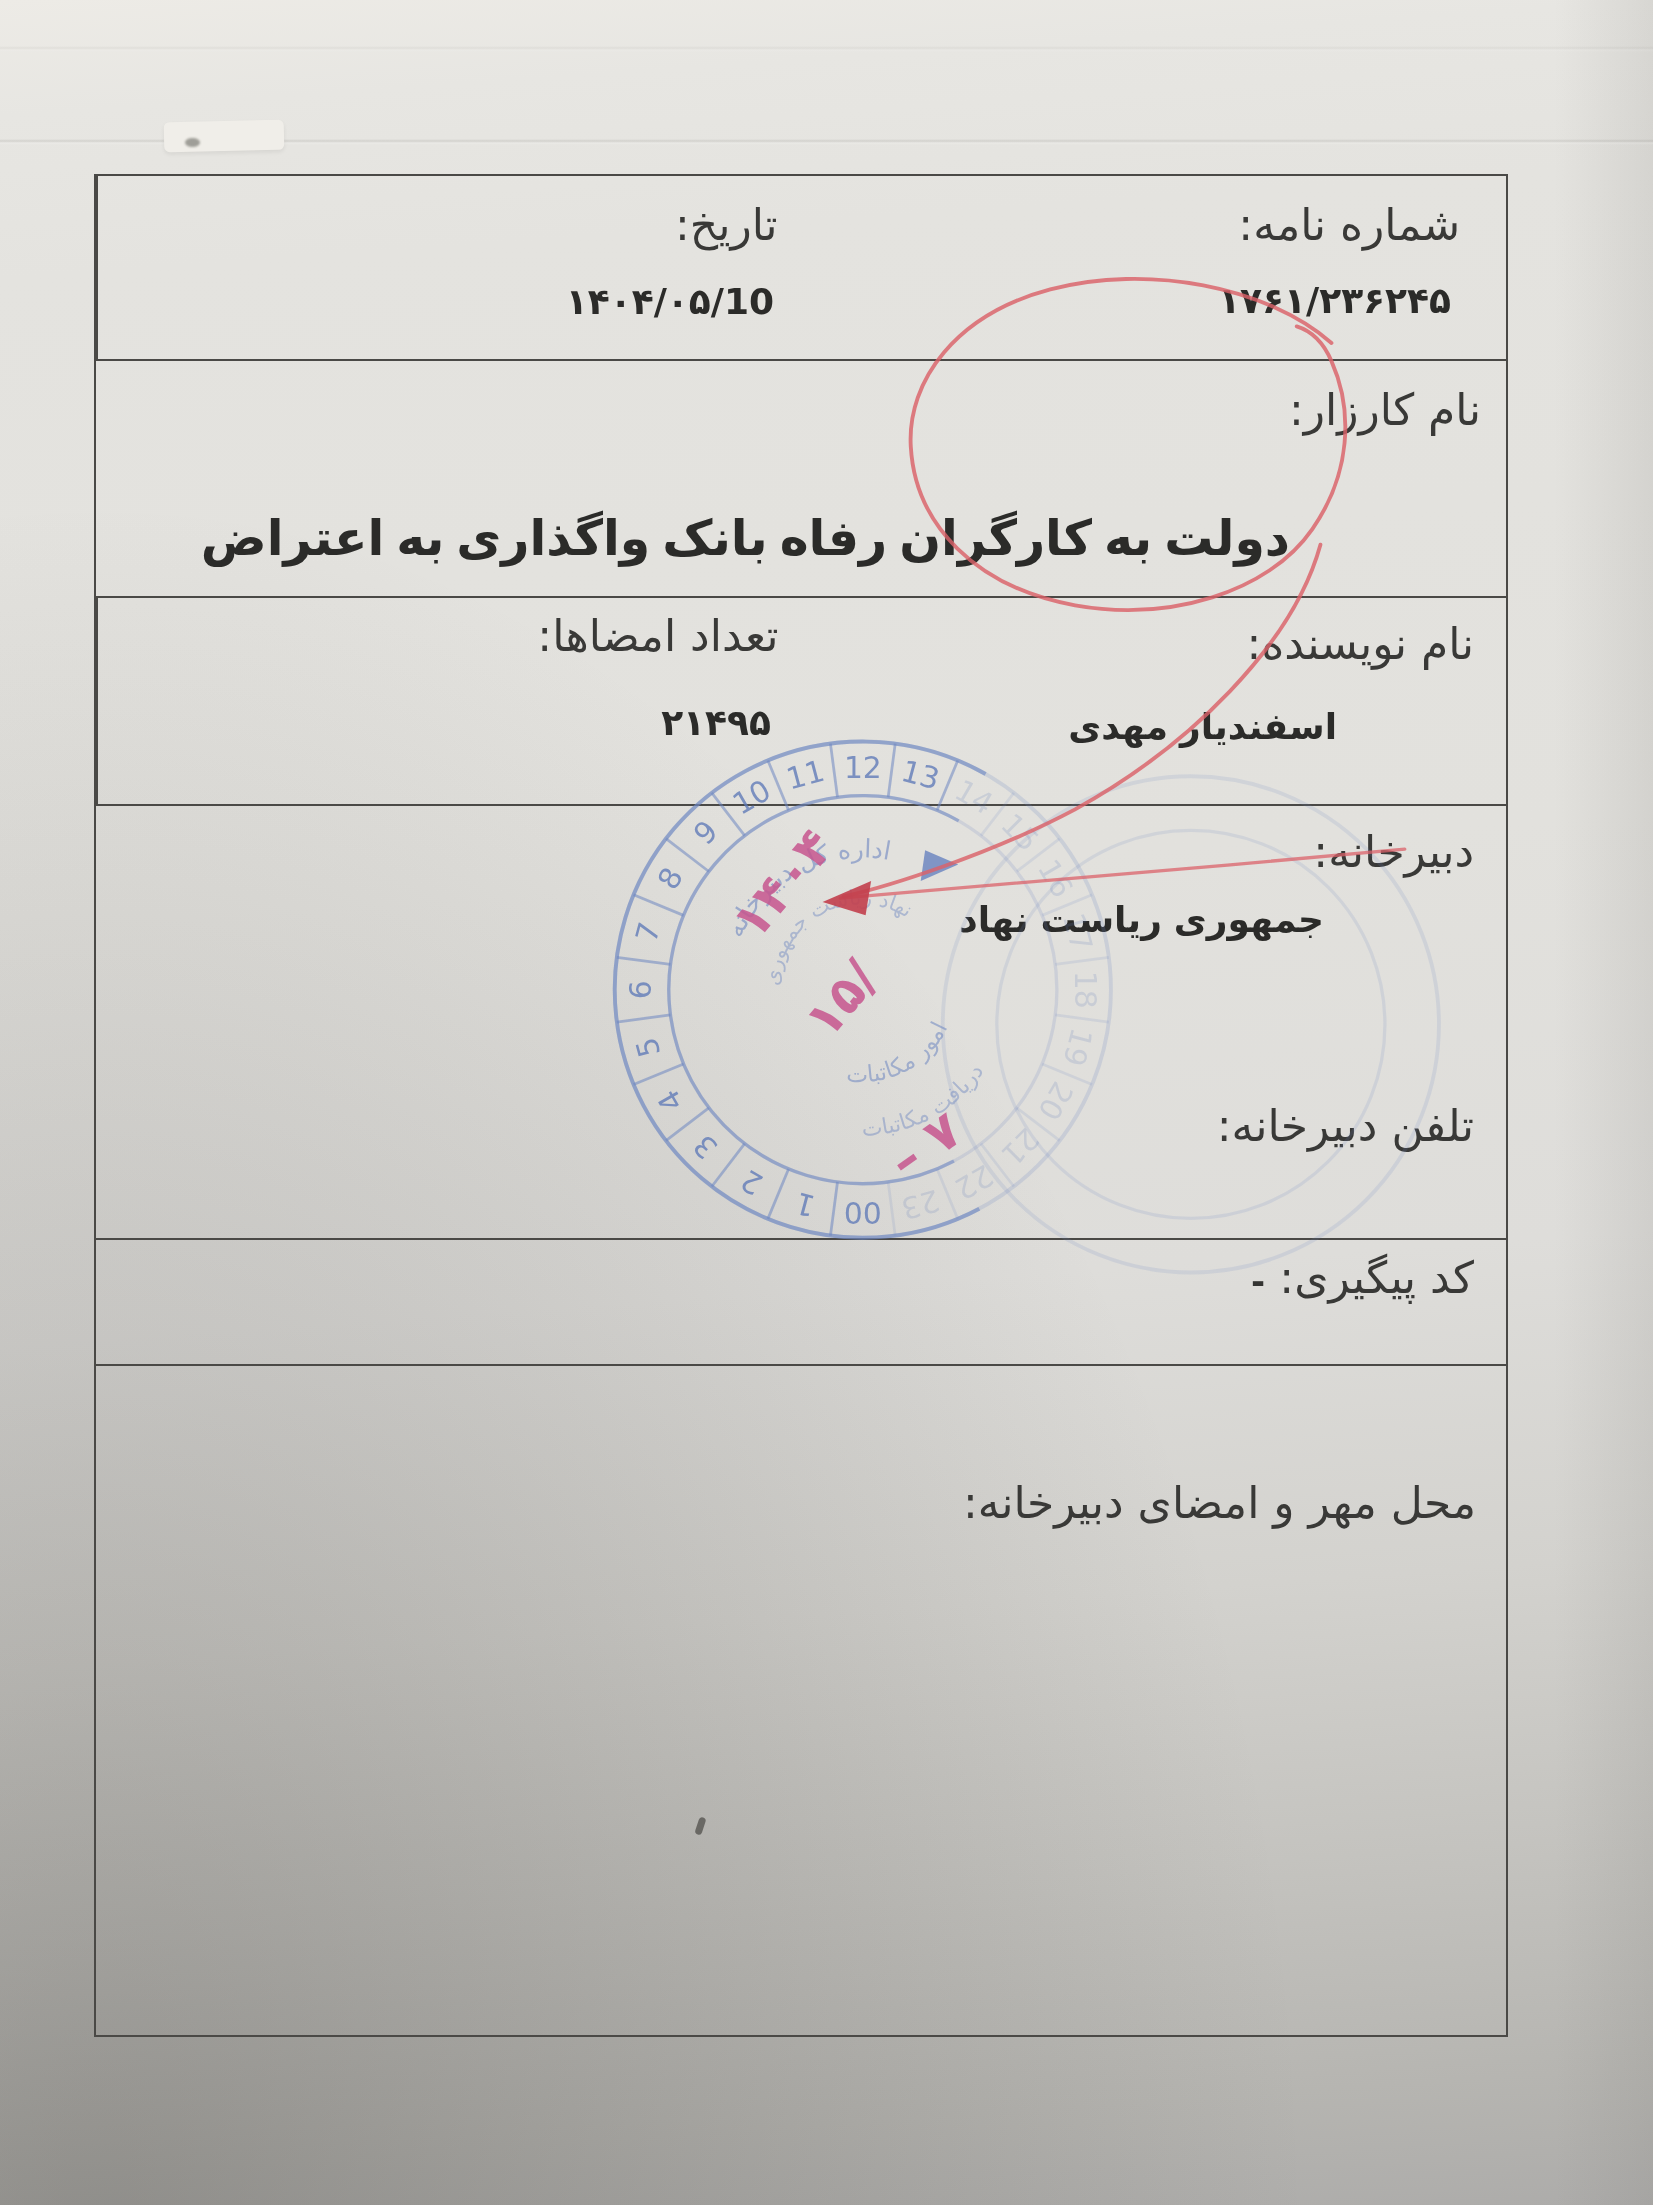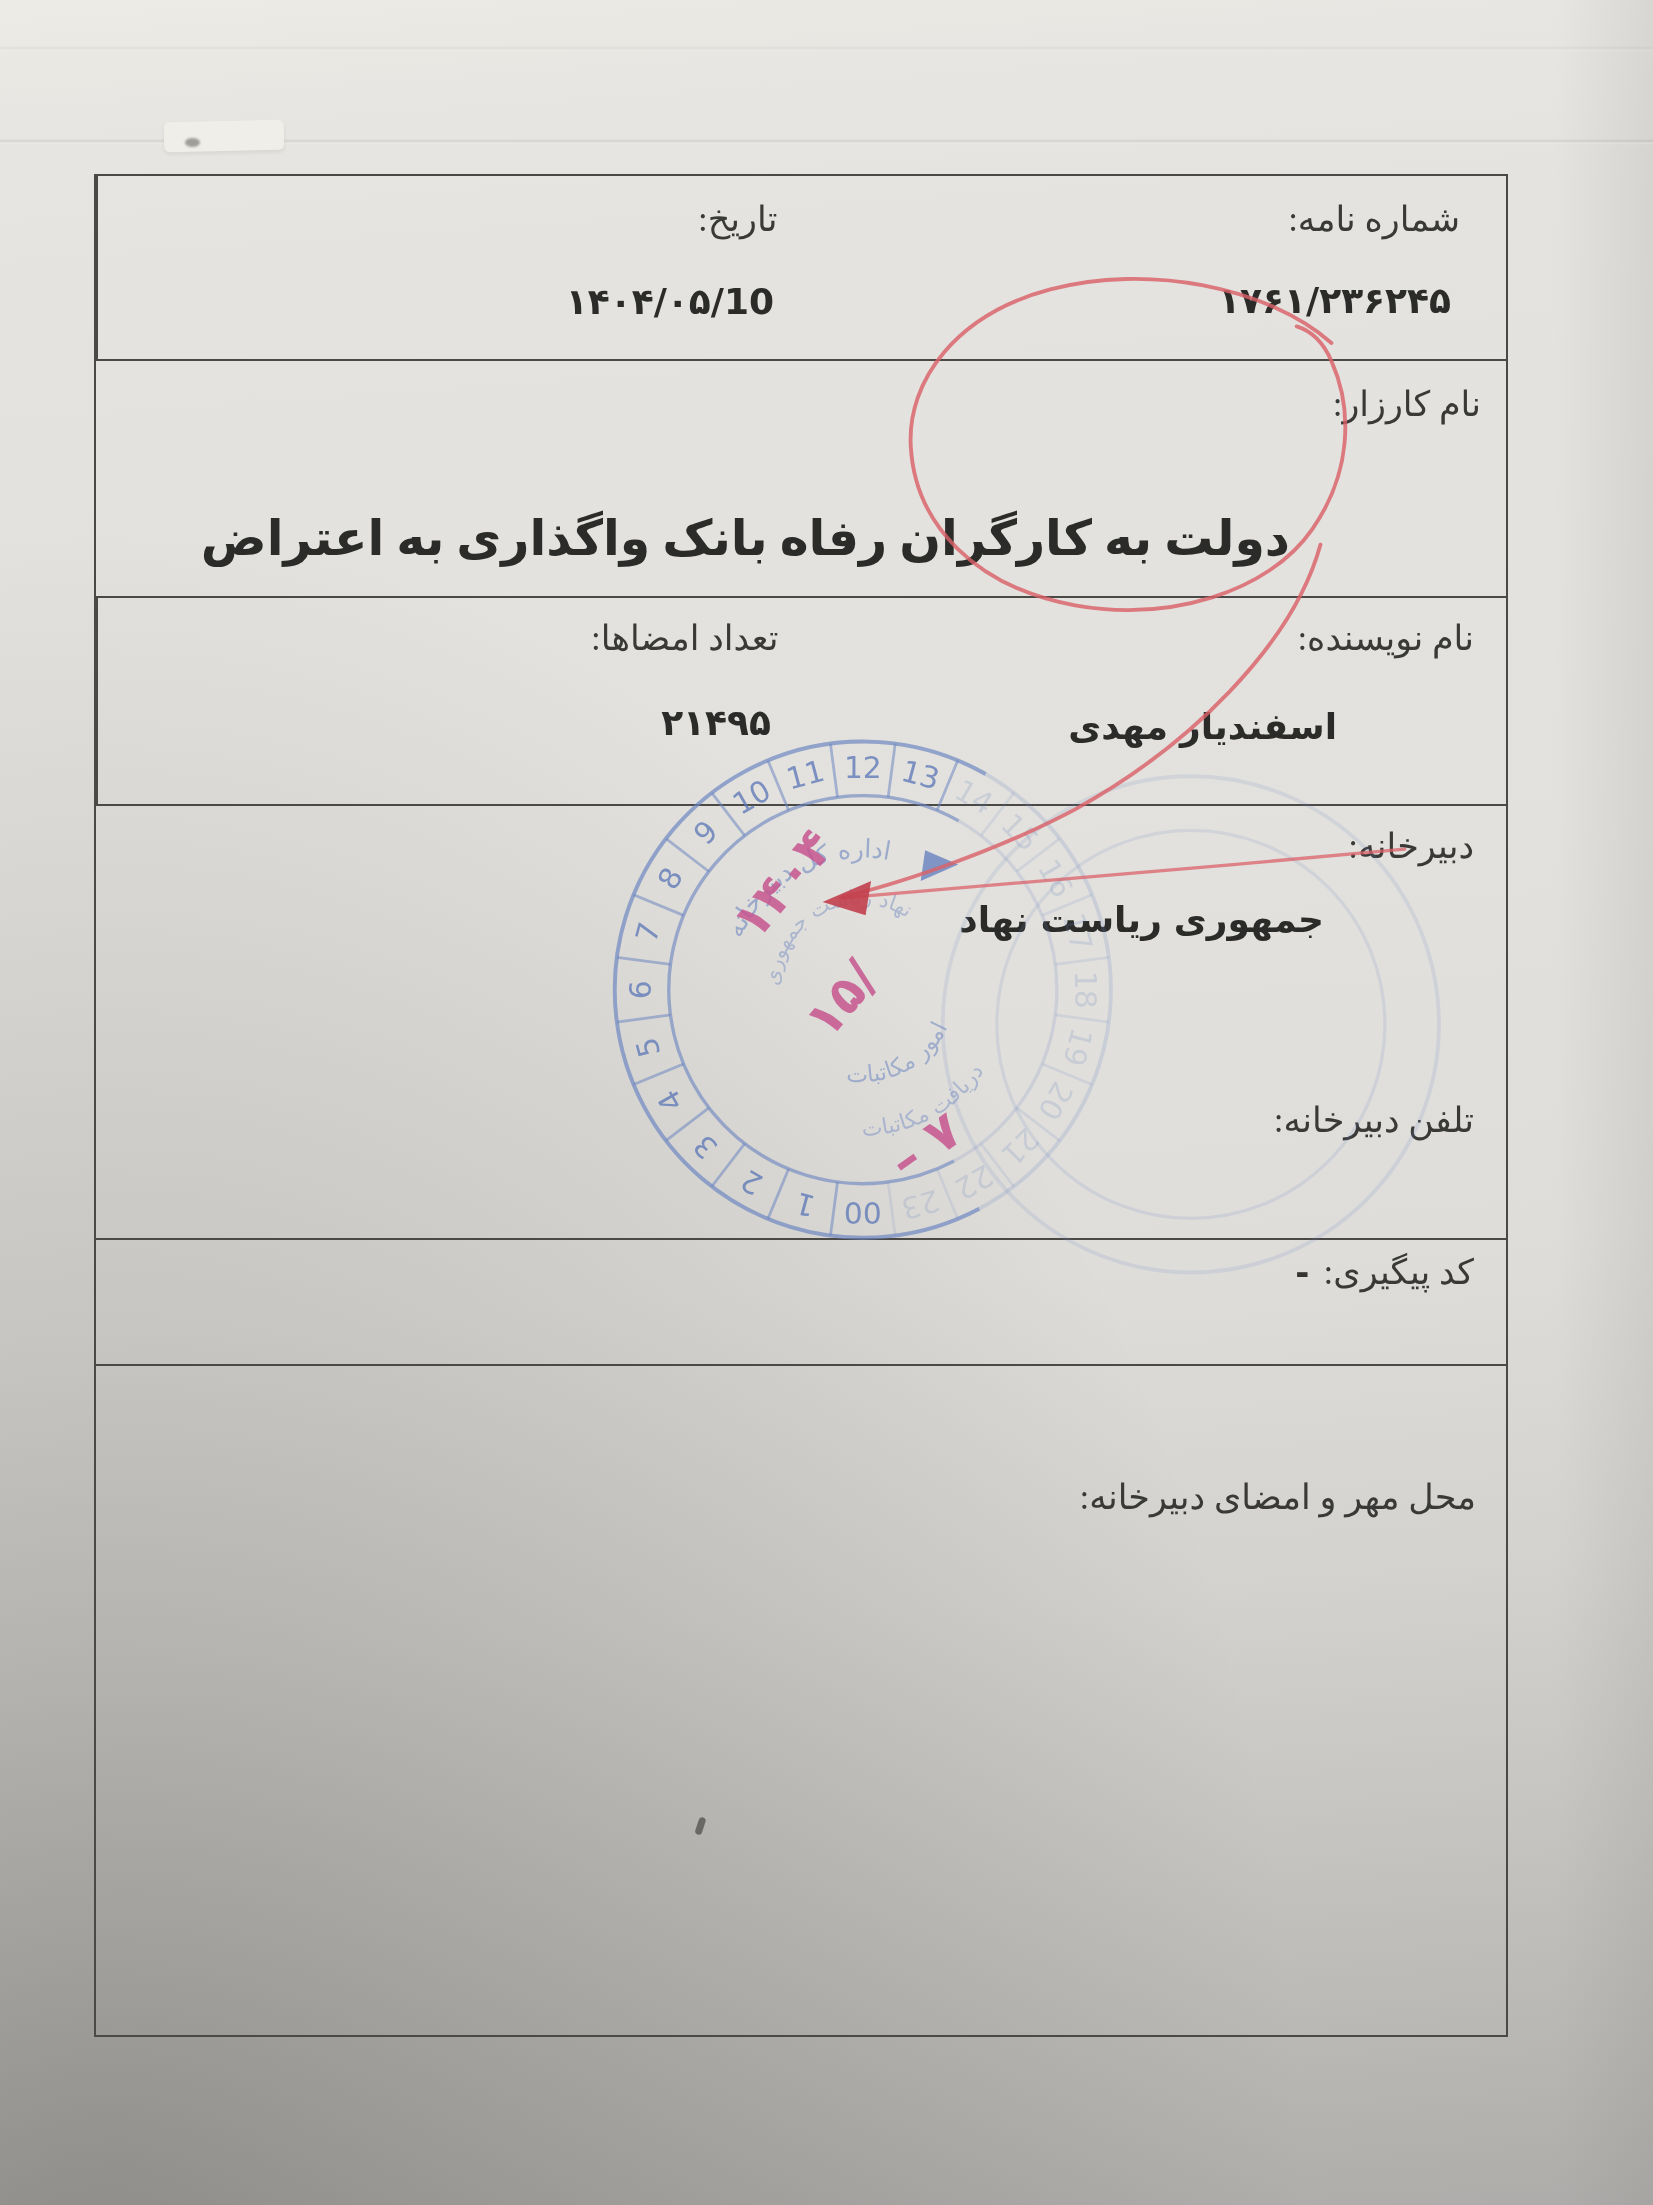--- a/index.html
+++ b/index.html
@@ -27,21 +27,21 @@
     position:absolute;left:94px;top:174px;width:1414px;height:1863px;
     border:2.8px solid #4a4946;box-sizing:border-box;direction:rtl;color:#343432;
   }
   .row{position:relative;border-bottom:2.2px solid #4a4946;box-sizing:border-box;}
   .row:last-child{border-bottom:none;}
   .r1{height:185px;} .r2{height:237px;} .r3{height:208px;}
   .r4{height:434px;} .r5{height:126px;} .r6{height:652px;margin-left:16px;}
   .cell{position:absolute;top:0;bottom:0;box-sizing:border-box;}
   .cell.right{right:0;width:711px;}
   .cell.left{left:0;right:711px;border-left:2.2px solid #4a4946;}
-  .lbl{font-size:35px;color:#39393б;color:#393937;padding:23px 32px 0 0;direction:rtl;font-family:Liberation Serif, serif;}
+  .lbl{font-size:44px;color:#39393б;color:#393937;padding:23px 32px 0 0;direction:rtl;}
   .val{position:absolute;font-size:36px;font-weight:bold;color:#2b2b29;direction:rtl;white-space:nowrap;}
   .broken{display:flex;direction:ltr;gap:12px;}
   .broken span{display:inline-block;direction:rtl;unicode-bidi:isolate;}
   .inline-field{display:flex;direction:rtl;align-items:baseline;gap:14.3px;padding:12px 32px 0 0;}
   .inline-field .v{font-size:34px;font-weight:bold;}
 
   
   #overlay{position:absolute;inset:0;pointer-events:none;}
   .ring-num{font-size:54px;fill:#5f7ab8;text-anchor:middle;dominant-baseline:middle;
     font-family:"DejaVu Sans",sans-serif;}
@@ -93,21 +93,21 @@
 
     <div class="row r3">
       <div class="cell right">
         <div class="lbl" style="padding-right:32px;padding-top:20px">نام نویسنده:</div>
         <div class="val broken" style="top:108px;right:169px">
             <span>مهدی</span>
             <span>اسفندیار</span>
           </div>
       </div>
       <div class="cell left">
-        <div class="lbl" style="padding-right:16.5px;padding-top:20px">تعداد امضاها:</div>
+        <div class="lbl" style="padding-right:16.5px;padding-top:12px">تعداد امضاها:</div>
         <div class="val" style="top:104px;right:24px">۲۱۴۹۵</div>
       </div>
     </div>
 
     <div class="row r4">
       <div class="lbl" style="padding-right:32px;padding-top:20px">دبیرخانه:</div>
       <div class="val broken" style="top:93px;right:182px">
           <span>نهاد</span>
           <span>ریاست</span>
           <span>جمهوری</span>

